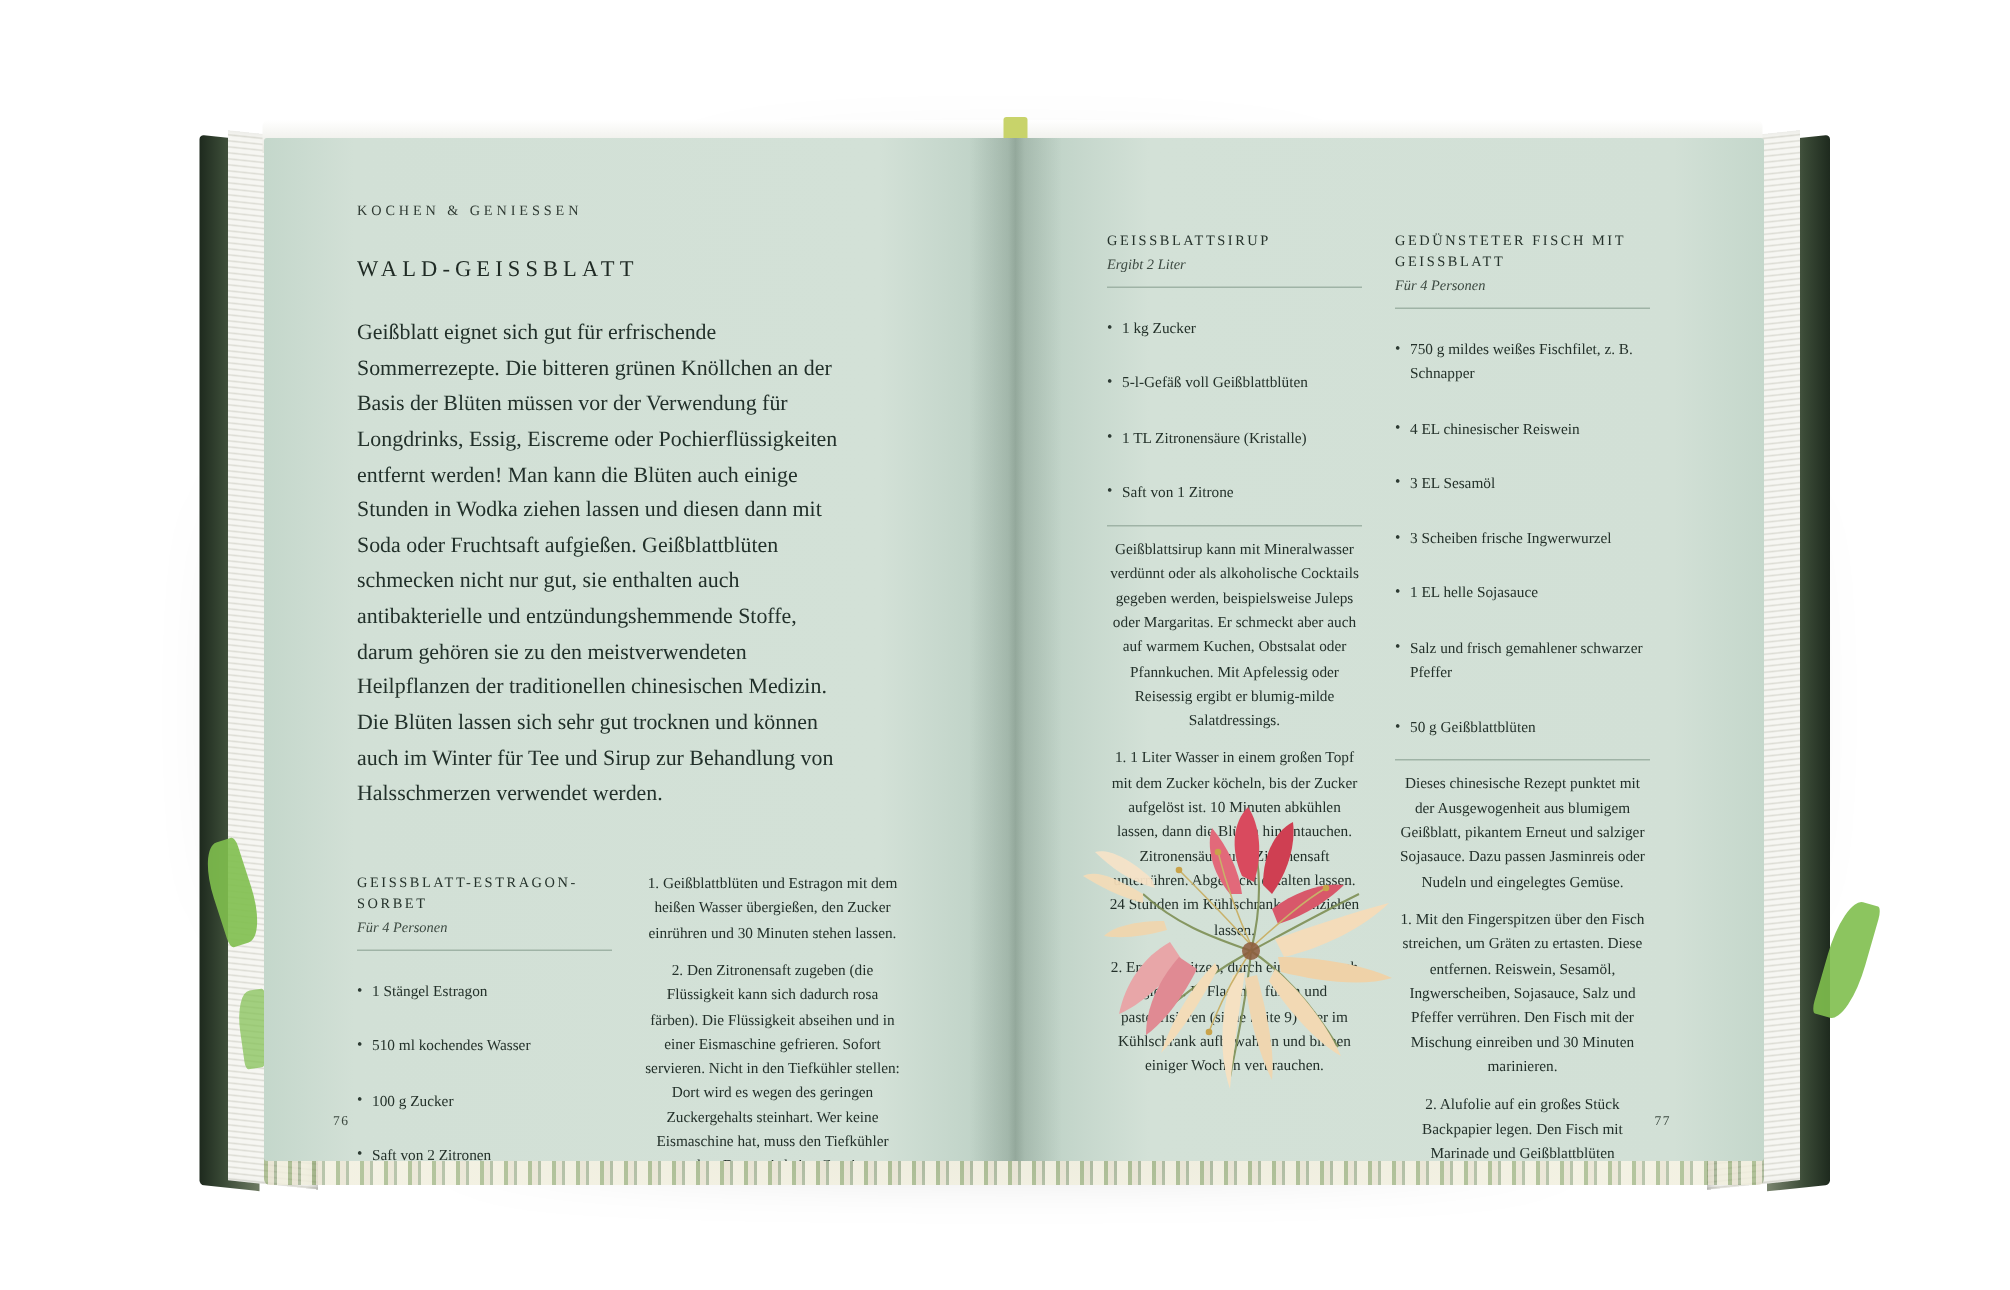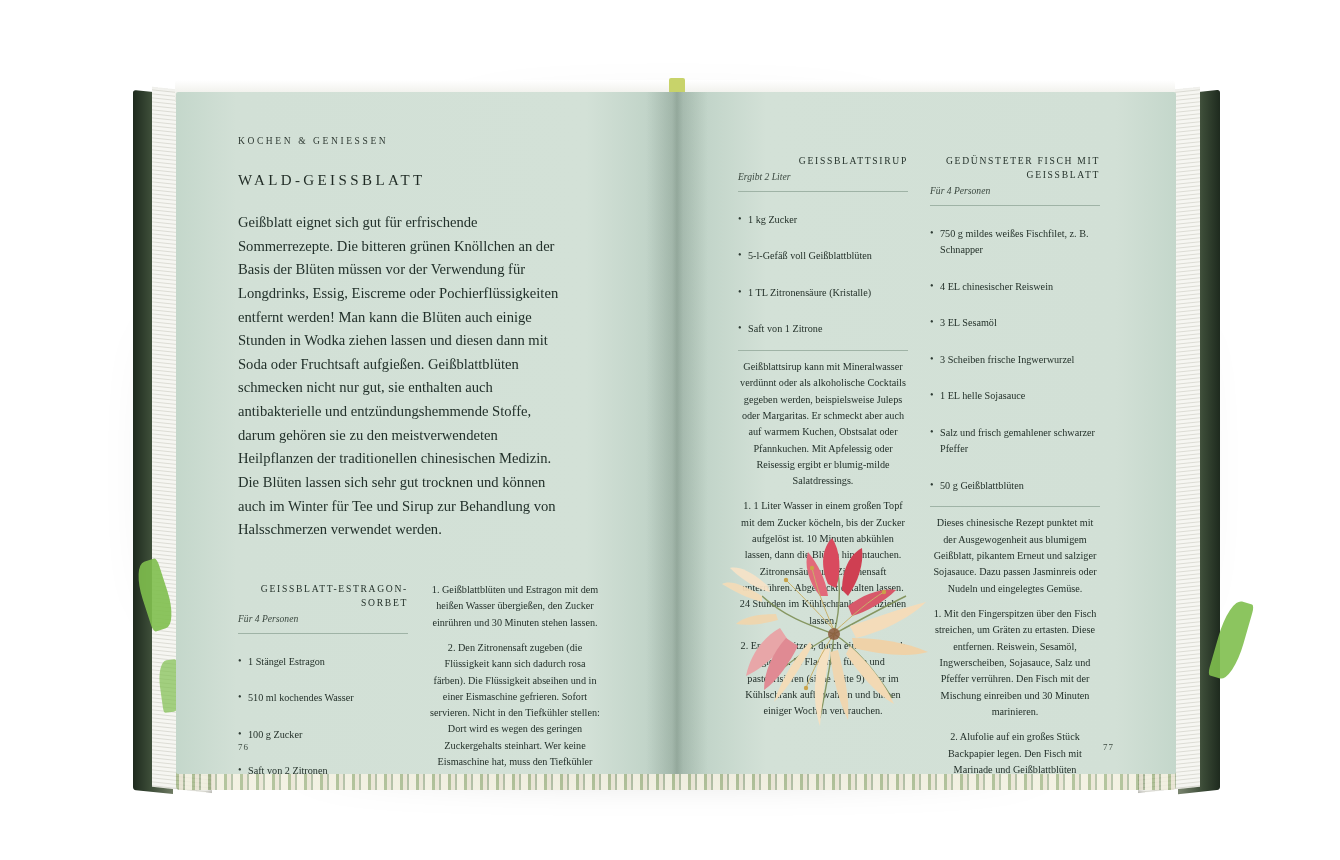--- a/index.html
+++ b/index.html
@@ -153,21 +153,20 @@
     margin-top: 22px;
     width: 330px;
     text-align: left;
   }
   .col-head {
     font-size: 9.6px;
     letter-spacing: 1.7px;
     color: #25322b;
     text-transform: uppercase;
     line-height: 1.45;
-    text-align: right;
   }
   .col-sub {
     font-size: 9.6px;
     font-style: italic;
     color: #3a473f;
     margin-top: 3px;
   }
   .rule {
     height: 1px;
     background: #9fb3a6;
@@ -262,21 +261,21 @@
             <div class="rule" style="margin-top:12px;"></div>
             <p class="body-p">Japanisches Geißblatt ist häufig im Süden der USA zu finden. Wie andere Arten auch, duftet es abends am intensivsten. Dieses Sorbet ist eine erfrischende Überraschung für heiße Sommerabende.</p>
           </div>
 
           <div class="col">
             <p class="body-p">1. Geißblattblüten und Estragon mit dem heißen Wasser übergießen, den Zucker einrühren und 30 Minuten stehen lassen.</p>
             <p class="body-p">2. Den Zitronensaft zugeben (die Flüssigkeit kann sich dadurch rosa färben). Die Flüssigkeit abseihen und in einer Eismaschine gefrieren. Sofort servieren. Nicht in den Tiefkühler stellen: Dort wird es wegen des geringen Zuckergehalts steinhart. Wer keine Eismaschine hat, muss den Tiefkühler verwenden. Dann wird eine Granita, von der mit einer Gabel Portionen abgeschabt werden.</p>
           </div>
         </div>
       </div>
-      <div class="folio" style="left:62px;">76</div>
+      <div class="folio" style="left:46px;">76</div>
     </div>
 
     <div class="page page-right">
       <div class="rp-inner">
         <div class="rp-cols">
 
           <div class="rcol">
             <div class="col-head">GEISSBLATTSIRUP</div>
             <div class="col-sub">Ergibt 2 Liter</div>
             <div class="rule"></div>

